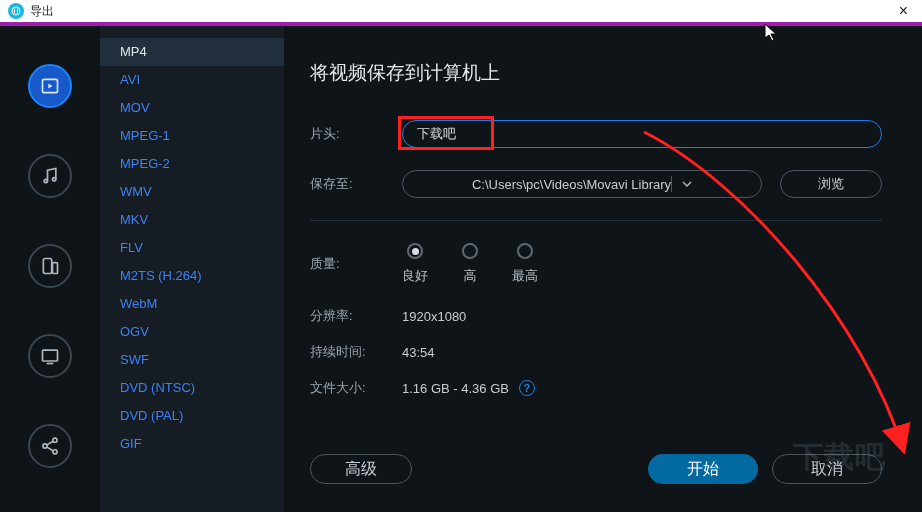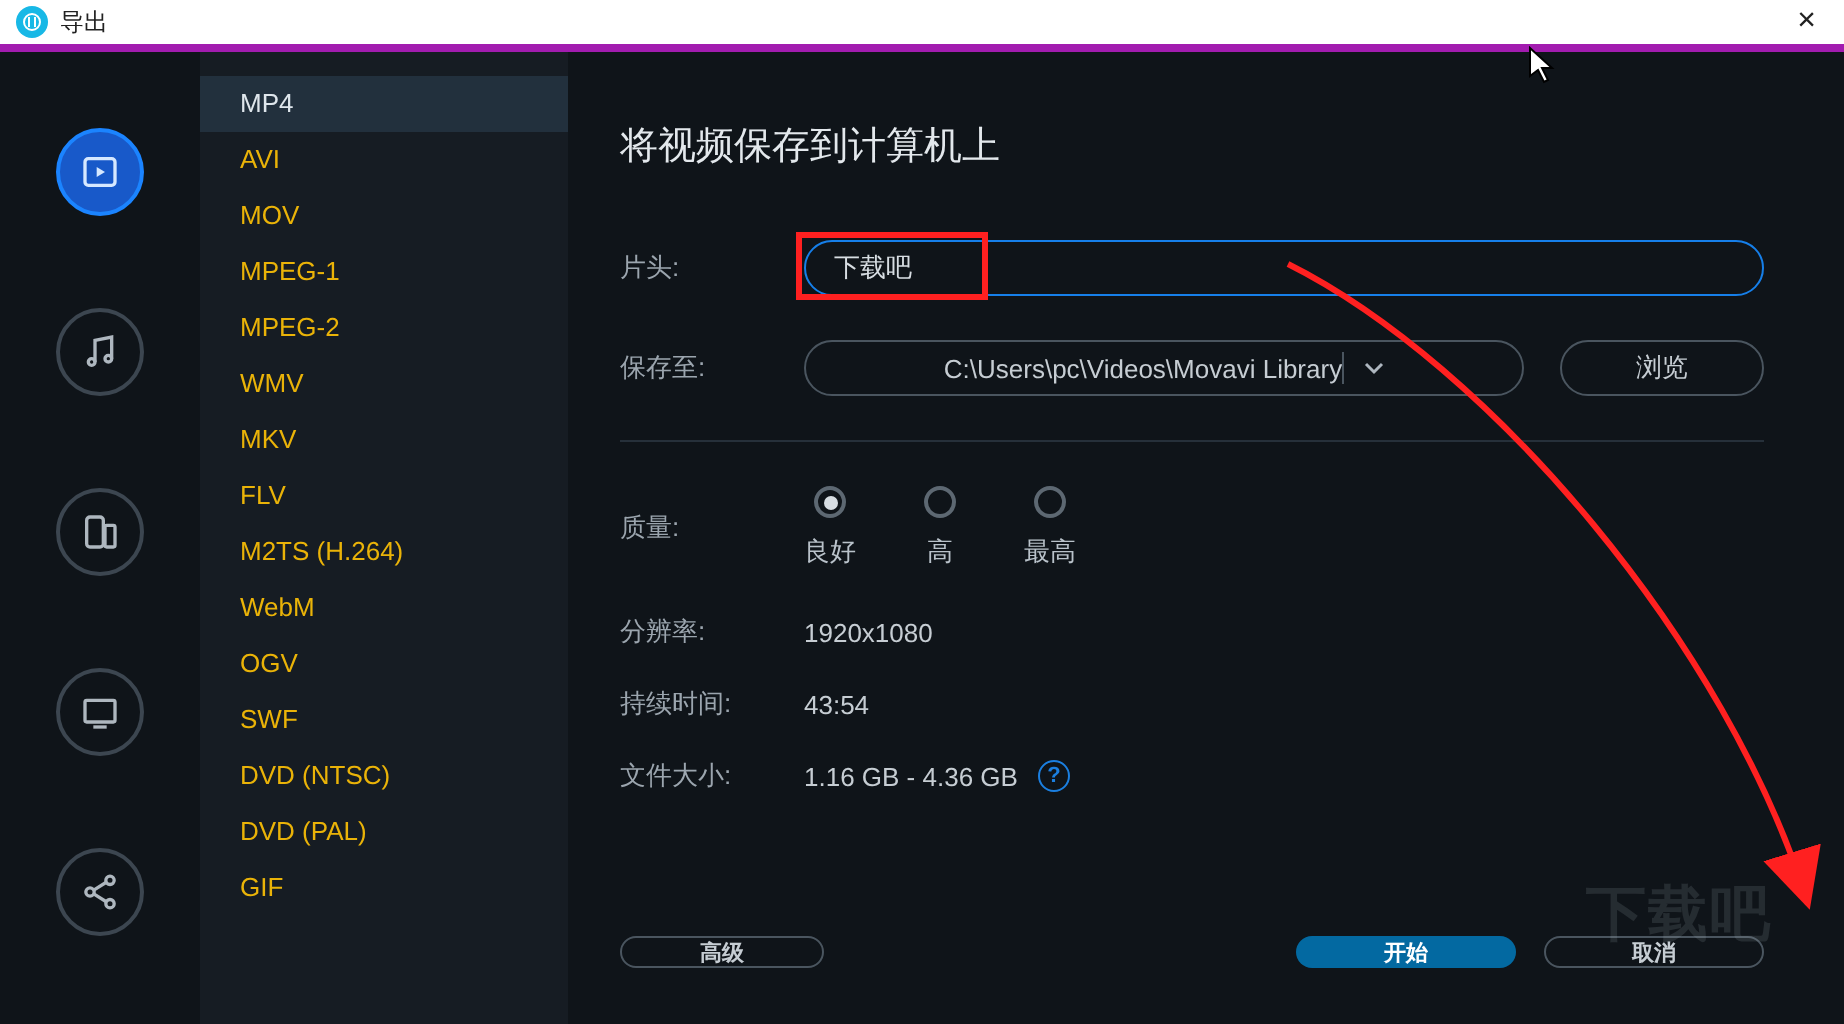--- a/index.html
+++ b/index.html
@@ -26,21 +26,21 @@
   display: flex; align-items: center; justify-content: center; cursor: pointer;
   color: #aeb7bf;
 }
 .iconbar .ic.active { border-color: #1b84ff; background: #1859c9; color: #d6e8ff; }
 
 .formatlist {
   width: 184px; background: #161c23; padding-top: 12px; overflow: hidden;
 }
 .formatlist .item {
   height: 28px; line-height: 28px; padding-left: 20px; font-size: 13px;
-  color: #eab308; cursor: pointer; white-space: nowrap;
+  color: #3b82f6; cursor: pointer; white-space: nowrap;
 }
 .formatlist .item.selected { background: #22303d; color: #dfe6ec; }
 
 .settings {
   flex: 1; padding: 34px 40px 8px 26px; color: #b9c2ca; position: relative;
 }
 .settings h2 {
   font-size: 19px; font-weight: 400; color: #e3e8ec; margin-bottom: 34px;
 }
 .row { display: flex; align-items: center; margin-bottom: 22px; font-size: 13px; }
@@ -87,22 +87,22 @@
 .value-row .val { color: #c6cdd3; display: flex; align-items: center; gap: 10px; }
 
 .help-icon {
   width: 16px; height: 16px; border-radius: 50%; border: 1.5px solid #1b7fe0;
   color: #1b7fe0; font-size: 11px; display: flex; align-items: center; justify-content: center;
   cursor: pointer; font-weight: bold;
 }
 
 .bottom-buttons { position: absolute; bottom: 28px; left: 26px; right: 40px; display: flex; }
 .btn {
-  height: 16px; border-radius: 15px; font-size: 11px; cursor: pointer;
-  display: flex; align-items: center; justify-content: center; border: none; font-weight: bold;
+  height: 30px; border-radius: 15px; font-size: 16px; cursor: pointer;
+  display: flex; align-items: center; justify-content: center; border: none;
 }
 .btn-adv { width: 102px; border: 1px solid #4a555f; background: transparent; color: #c6cdd3; }
 .btn-start { width: 110px; background: #0369a1; color: #fff; margin-left: auto; }
 .btn-cancel { width: 110px; border: 1px solid #4a555f; background: transparent; color: #c6cdd3; margin-left: 14px; }
 
 .arrow-svg { position: absolute; pointer-events: none; }
 .watermark { position: absolute; right: 36px; bottom: 34px; font-size: 30px; color: rgba(170,178,186,0.15); font-weight: bold; letter-spacing: 1px; pointer-events: none; }
 .cursor-ptr { position: absolute; left: 480px; top: -3px; pointer-events: none; color:#111; }
 </style>
 </head>

